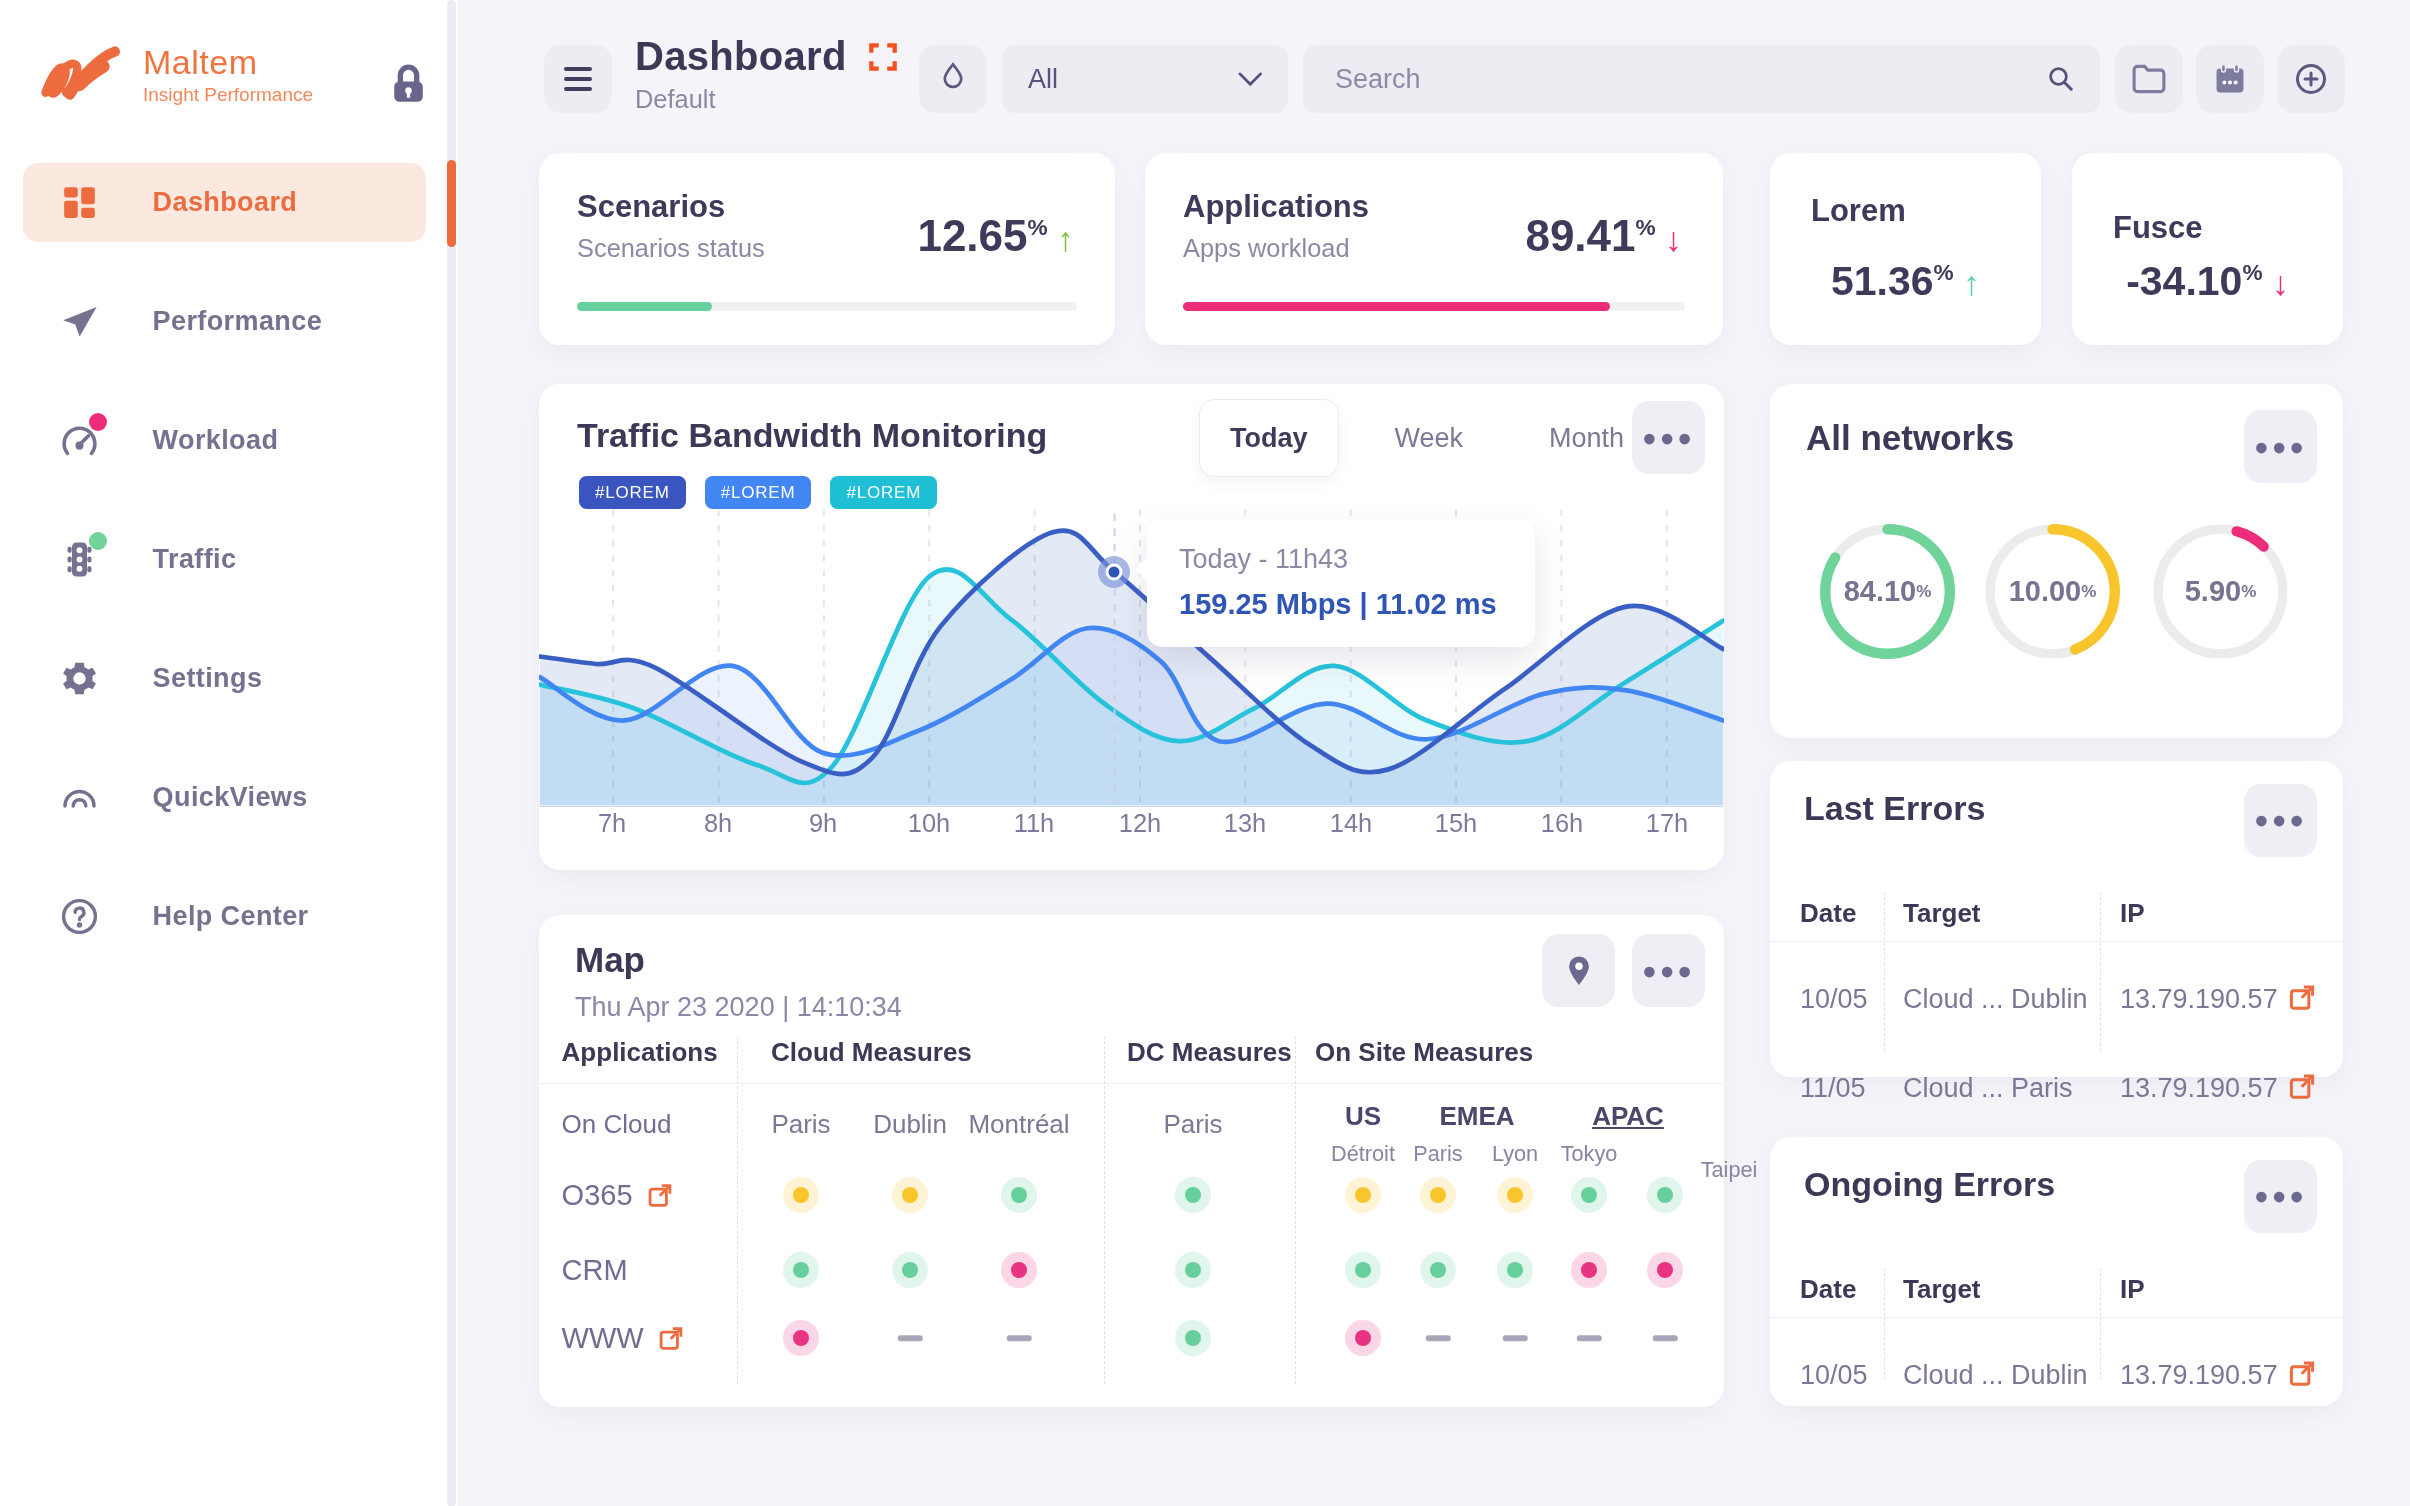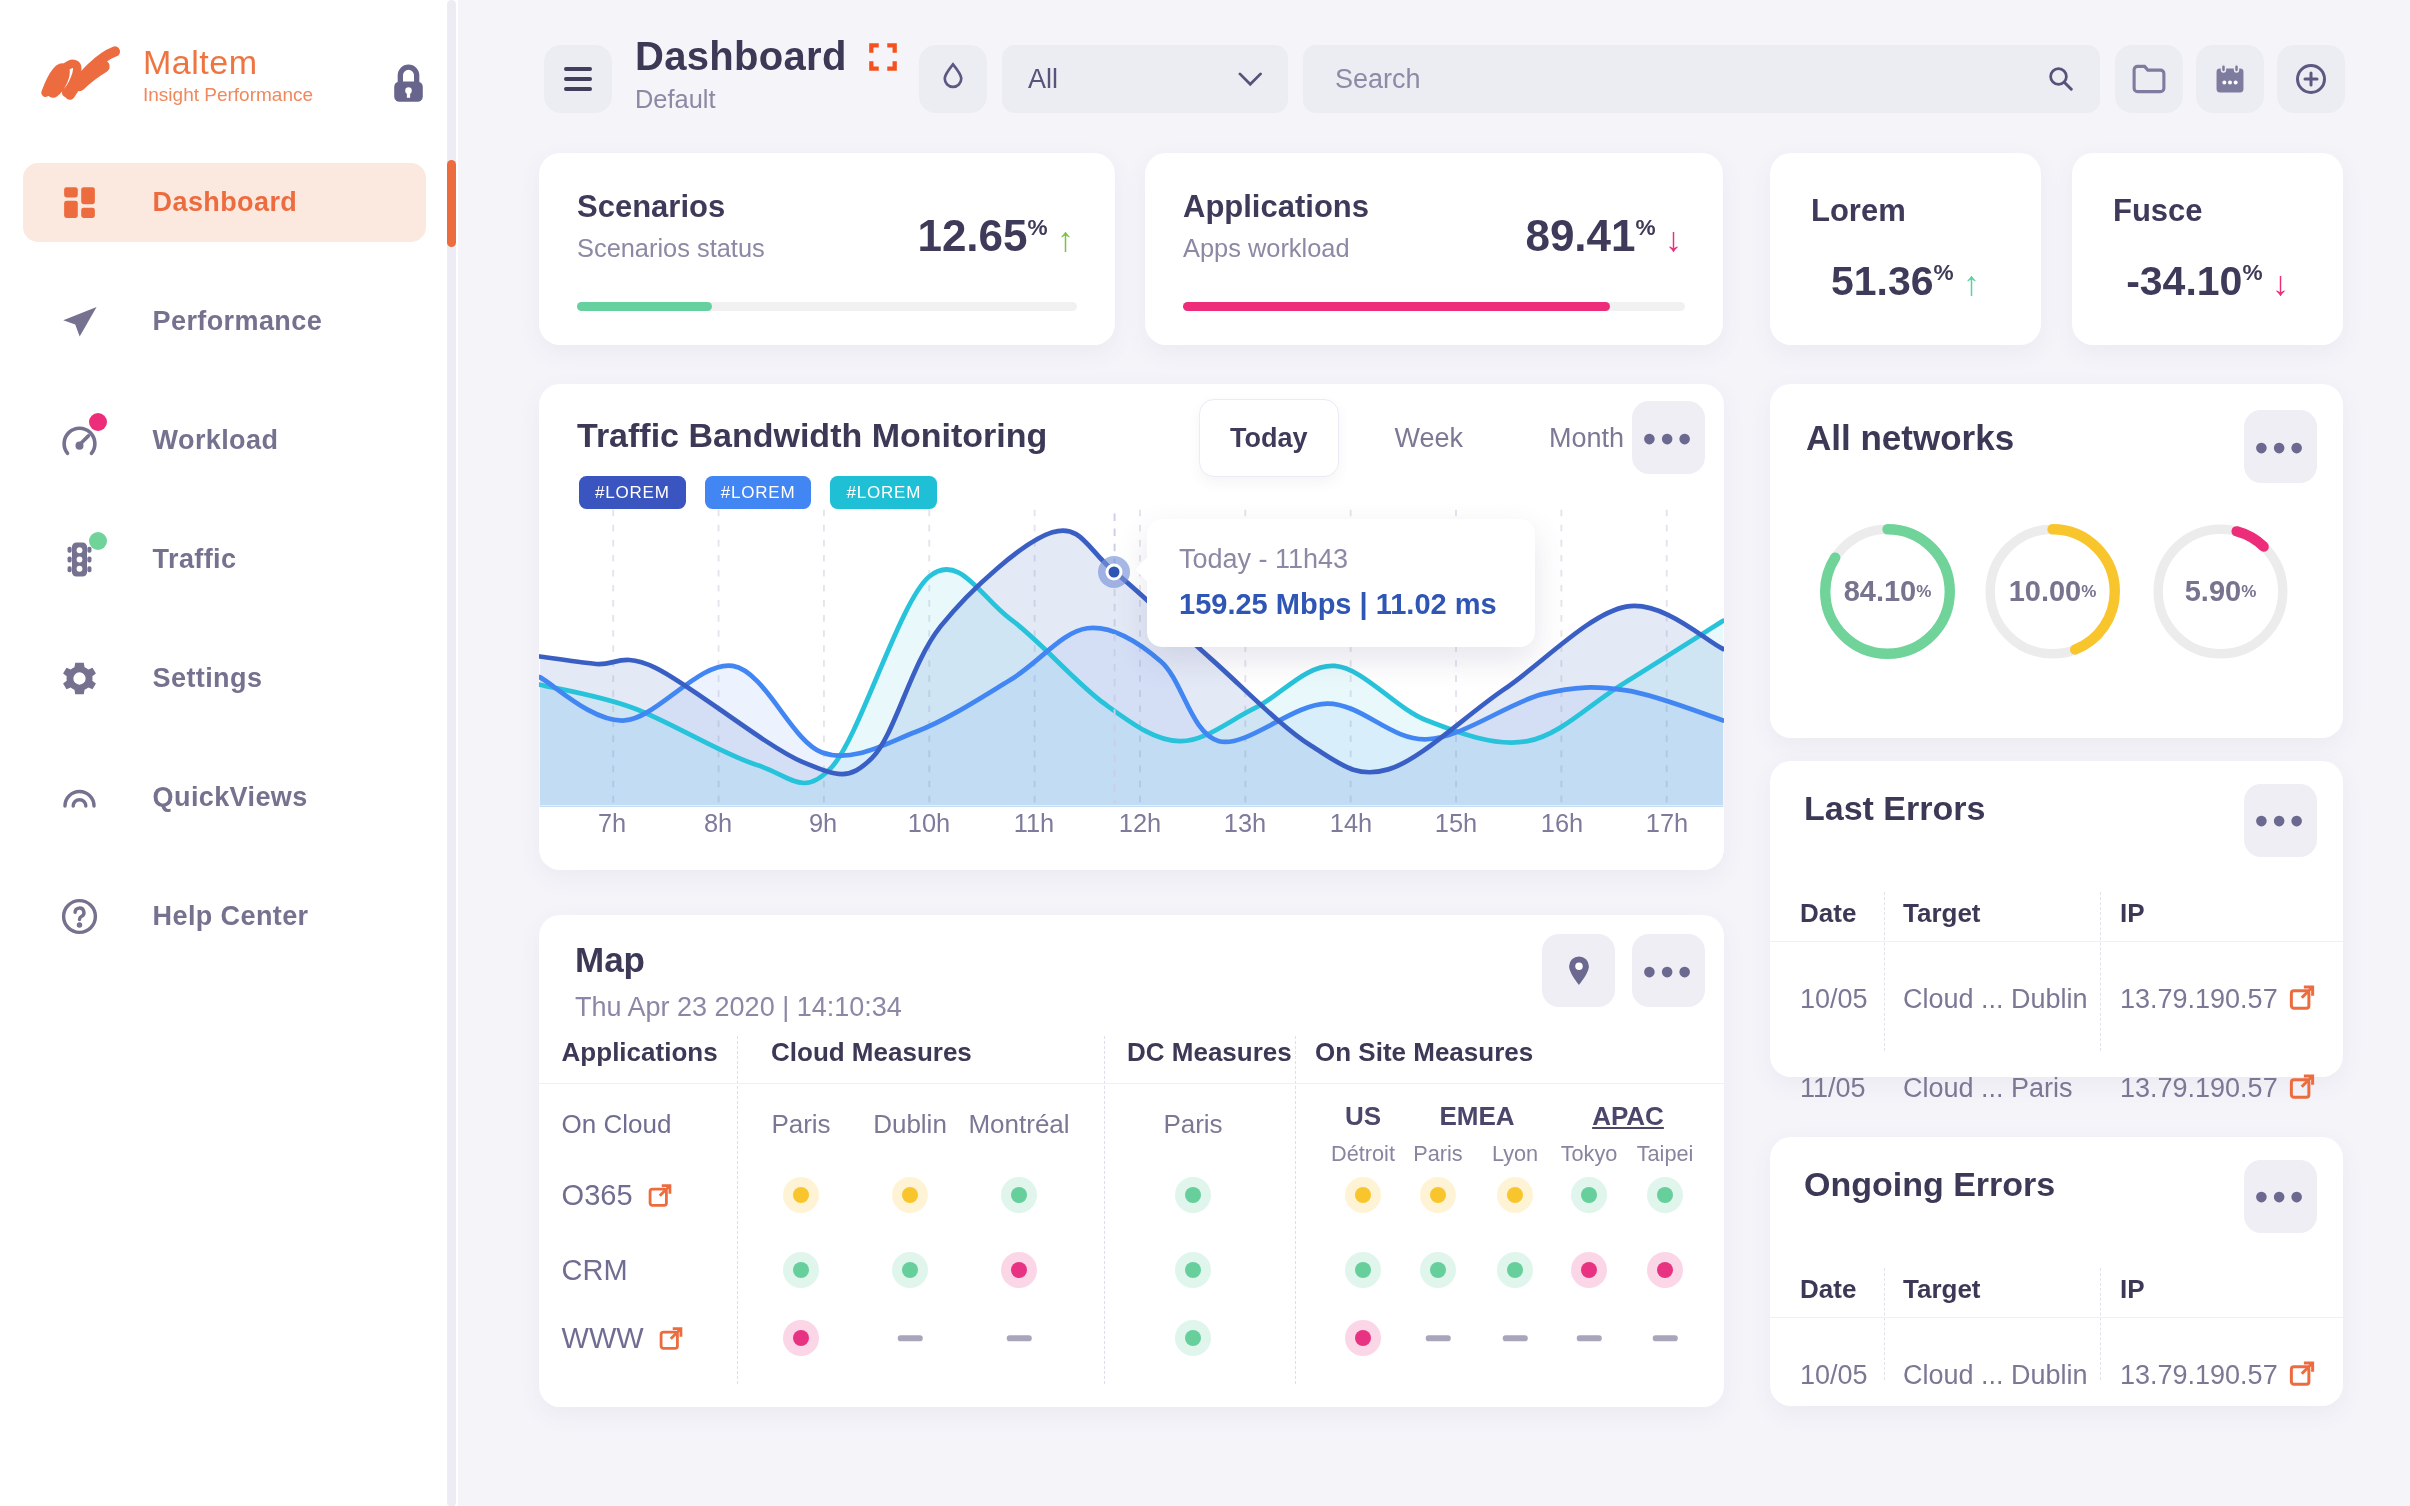--- a/index.html
+++ b/index.html
@@ -297,21 +297,21 @@
         <div id="bar1" style="width: 85%; background: rgb(238, 45, 122);"></div>
       </div>
   </div>
 
   <div class="card" style="left:1770px; top:153px; width:271px; height:192px;">
     <div class="mini-title" style="position:absolute; left:41px; top:40px;">Lorem</div>
     <div class="stat-value" style="position:absolute; left:0; right:0; top:105px; text-align:center; font-size:41px;"><span>51.36</span><sup>%</sup><span class="stat-arrow" id="arrow2" style="color: rgb(90, 208, 160);">↑</span></div>
   </div>
 
   <div class="card" style="left:2072px; top:153px; width:271px; height:192px;">
-    <div class="mini-title" style="position:absolute; left:41px; top:40px;text-align:center;">Fusce</div>
+    <div class="mini-title" style="position:absolute; left:41px; top:57px;text-align:center;">Fusce</div>
     <div class="stat-value" style="position:absolute; left:0; right:0; top:105px; text-align:center; font-size:41px;"><span>-34.10</span><sup>%</sup><span class="stat-arrow" id="arrow3" style="color: rgb(238, 45, 122);">↓</span></div>
   </div>
 
   <div class="card" style="left:539px; top:384px; width:1185px; height:486px;">
     <div class="tcard-title">Traffic Bandwidth Monitoring</div>
     <div class="tags" id="tags">
         <span class="tag" style="background: rgb(58, 85, 192);">#LOREM</span>
         <span class="tag" style="background: rgb(65, 134, 242);">#LOREM</span>
         <span class="tag" style="background: rgb(31, 192, 214);">#LOREM</span>
       </div>
@@ -387,21 +387,21 @@
         <div class="map-city" style="left: 371px;">Dublin</div>
         <div class="map-city" style="left: 480px;">Montréal</div>
         <div class="map-city" style="left: 654px;">Paris</div>
         <div class="map-region" style="left: 824px;">US</div>
         <div class="map-subcity" style="left: 824px;">Détroit</div>
         <div class="map-region" style="left: 938px;">EMEA</div>
         <div class="map-subcity" style="left: 899px;">Paris</div>
         <div class="map-subcity" style="left: 976px;">Lyon</div>
         <div class="map-region" style="left: 1089px; text-decoration: underline;">APAC</div>
         <div class="map-subcity" style="left: 1050px;">Tokyo</div>
-        <div class="map-subcity" style="left: 1126px;">Taipei</div>
+        <div class="map-subcity" style="left: 1190px; margin-top: 16px;">Taipei</div>
         <div class="map-rowlabel" style="left: 22.6px; top: 280px;">
           <span>O365</span>
           <span style="display: inline-flex;">
             <svg width="28" height="28" viewBox="0 0 24 24">
               <rect x="3.5" y="6.5" width="14" height="14" rx="2" fill="none" stroke="#ed6c3f" stroke-width="2.4"></rect>
               <path d="M13.5 3.5h7v7" fill="none" stroke="#ed6c3f" stroke-width="2.4"></path>
               <path d="M20 4l-8.2 8.2" stroke="#ed6c3f" stroke-width="2.4"></path>
             </svg>
           </span>
         </div>

